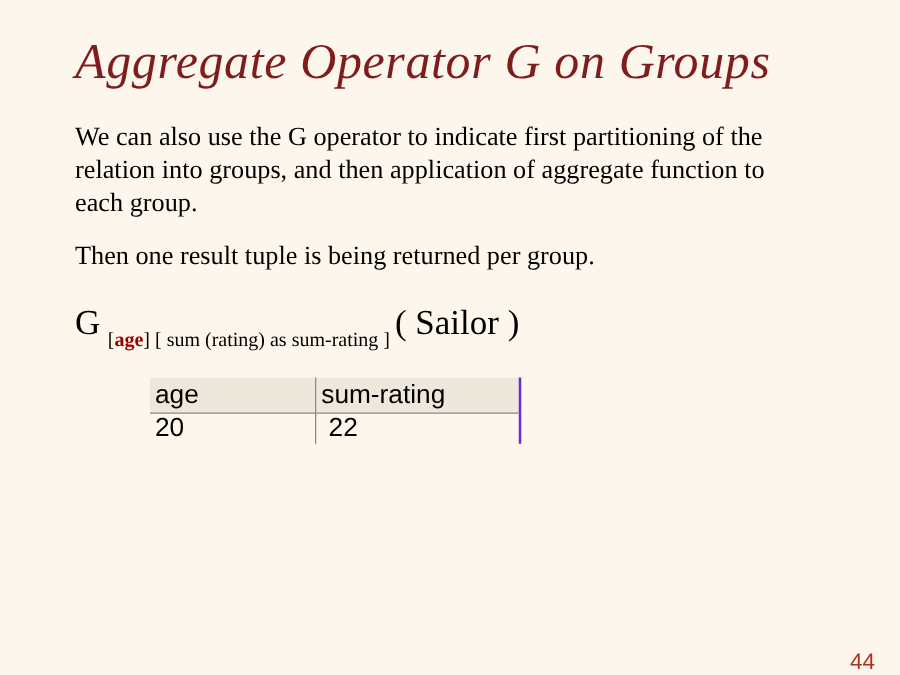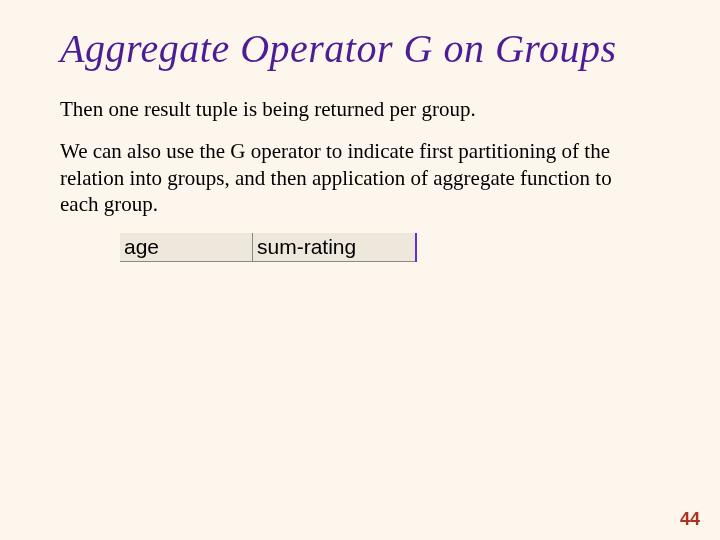--- a/index.html
+++ b/index.html
@@ -17,21 +17,21 @@
     padding: 20px 60px 0 60px;
     box-sizing: border-box;
     width: 100%;
     height: 100%;
     position: relative;
   }
   .title {
     font-size: 40px;
     font-weight: normal;
     font-style: italic;
-    color: #4c1d95;
+    color: #7f1d1d;
     line-height: 1.15;
     margin: 6px 0 24px 0;
     letter-spacing: 0.5px;
   }
   .para {
     font-size: 21px;
     color: #000;
     line-height: 1.25;
     margin: 0 0 16px 0;
     max-width: 560px;
@@ -78,41 +78,52 @@
   .result-table th:last-child,
   .result-table td:last-child {
     border-right: 2px solid #6d28d9;
   }
   .result-table th { border-right: 1px solid #888; }
   .result-table th:first-child { border-left:none; }
   .result-table .col-age { width: 120px; }
   .result-table .col-sum { width: 150px; }
   .pagenum {
     position: absolute;
-    bottom: 10px;
+    bottom: 0;
     right: 20px;
     font-family: Arial, Helvetica, sans-serif;
     font-size: 18px;
-    font-weight: bold;
+    font-weight: normal;
     color: #b03020;
   }
 </style>
 </head>
 <body>
 
 <div class="slide">
   <h1 class="title">Aggregate  Operator  G  on Groups</h1>
 
+  <p class="para">We can also use the G operator to indicate first partitioning of the relation into groups, and then application of aggregate function to each group.</p>
   <p class="para">Then one result tuple is being returned per group.</p>
-  <p class="para">We can also use the G operator to indicate first partitioning of the relation into groups, and then application of aggregate function to each group.</p>
 
+  <div class="expr">
+    <span class="big">G</span>
+    <span class="sub">
+      <span>[</span><span class="key">age</span><span>]</span><span> [ </span><span>sum (rating)  as  sum-rating</span><span> ]</span>
+    </span>
+    <span class="big">( Sailor )</span>
+  </div>
 
   <table class="result-table">
     <tbody>
         <tr>
       <th class="col-age">age</th>
       <th class="col-sum">sum-rating</th>
+    </tr>
+    <tr>
+      <td>20</td>
+      <td>&nbsp;<span>22</span></td>
     </tr>
   </tbody>
     </table>
 
   <div class="pagenum">44</div>
 </div>
 
 </body></html>

